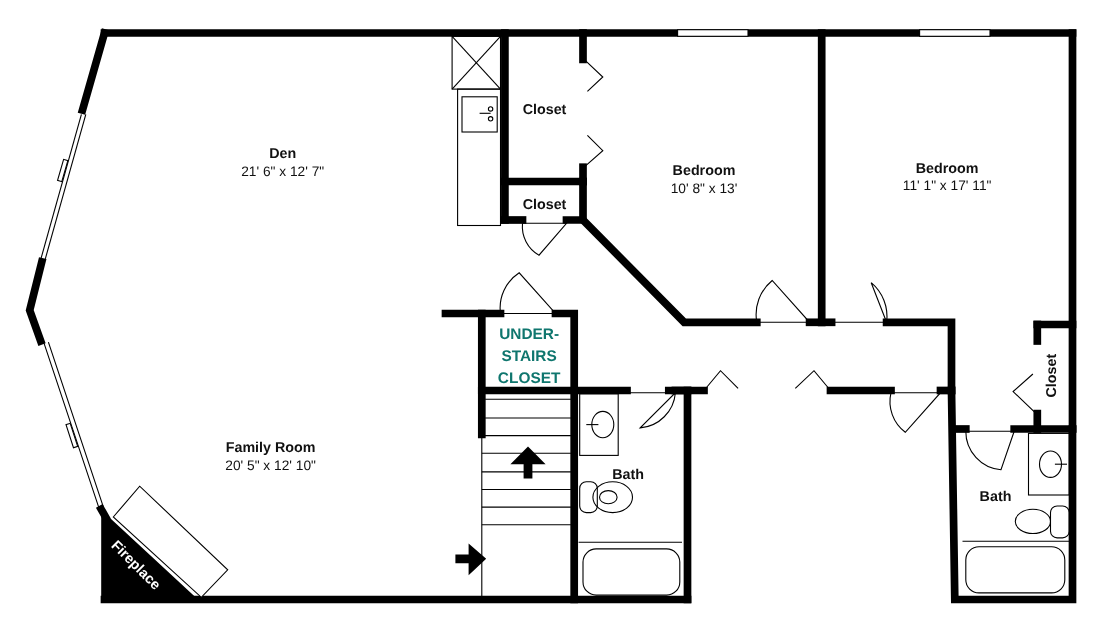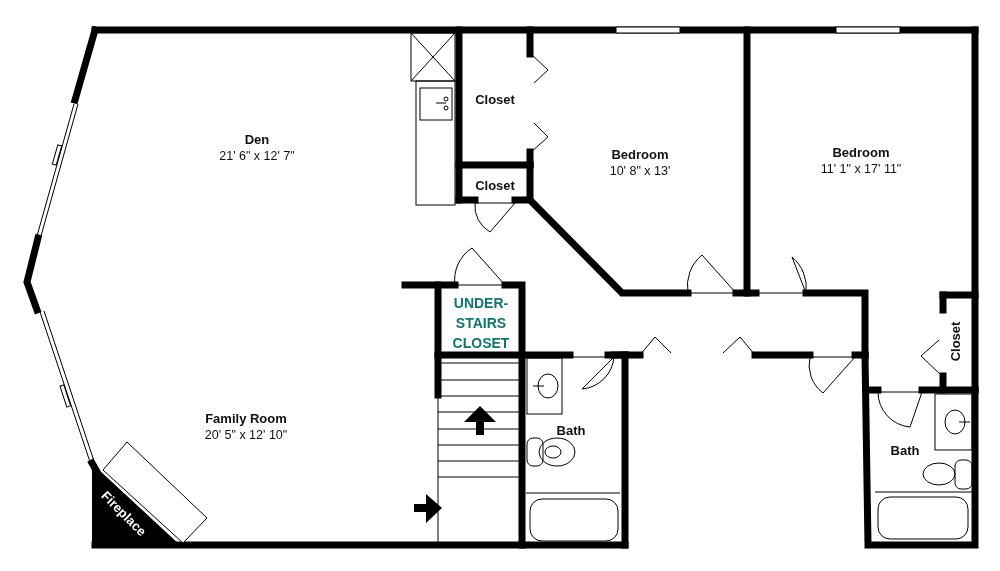--- a/index.html
+++ b/index.html
@@ -142,21 +142,21 @@
     <ellipse class="thin" cx="939" cy="474" rx="16" ry="11"></ellipse>
     <line class="thin" x1="875" y1="492" x2="972" y2="492"></line>
     <rect class="thin" x="878" y="497" width="90" height="42" rx="12"></rect>
   </g>
 </svg>
 
 <div class="lbl" style="left:257px; top:132px;">
   <span class="name">Den</span>
   <span class="dim">21' 6" x 12' 7"</span>
 </div>
-<div class="lbl" style="left:246px; top:399px;margin-top:12px;">
+<div class="lbl" style="left:246px; top:399px;">
   <span class="name">Family Room</span>
   <span class="dim">20' 5" x 12' 10"</span>
 </div>
 <div class="lbl" style="left:640px; top:147px;">
   <span class="name">Bedroom</span>
   <span class="dim">10' 8" x 13'</span>
 </div>
 <div class="lbl" style="left:861px; top:145px;">
   <span class="name">Bedroom</span>
   <span class="dim">11' 1" x 17' 11"</span>

